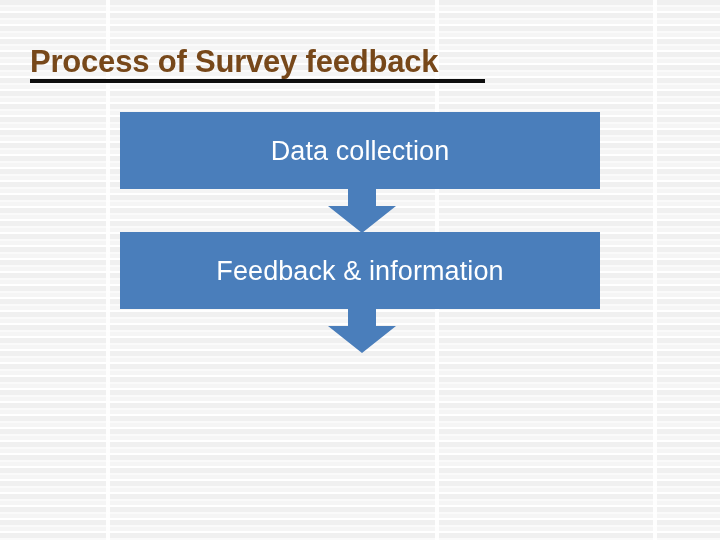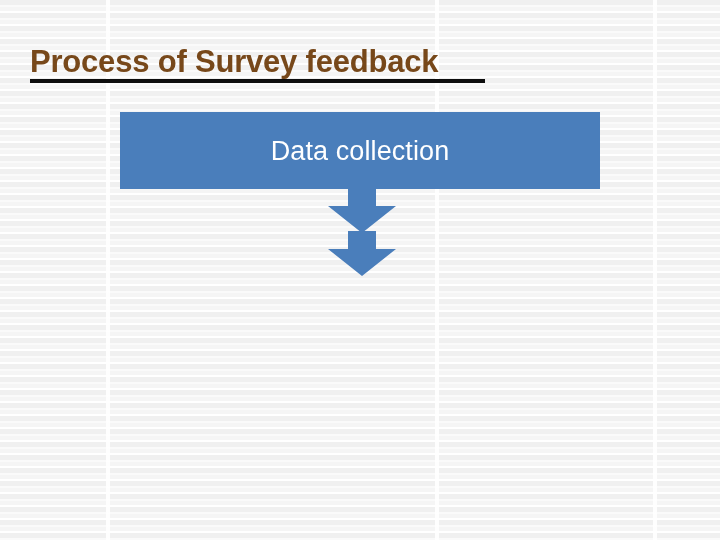--- a/index.html
+++ b/index.html
@@ -114,20 +114,23 @@
     <div class="flow-box">
       <span class="flow-box-label">Data collection</span>
     </div>
 
     <div class="connector">
       <svg width="68" height="45" viewBox="0 0 68 45">
         <polygon points="20,0 48,0 48,18 68,18 34,45 0,18 20,18" fill="#4a7ebb"></polygon>
       </svg>
     </div>
 
+    <div class="flow-box">
+      <span class="flow-box-label">Feedback &amp; information</span>
+    </div>
 
     <div class="connector">
       <svg width="68" height="45" viewBox="0 0 68 45">
         <polygon points="20,0 48,0 48,18 68,18 34,45 0,18 20,18" fill="#4a7ebb"></polygon>
       </svg>
     </div>
 
 
   </div>
 </div>

